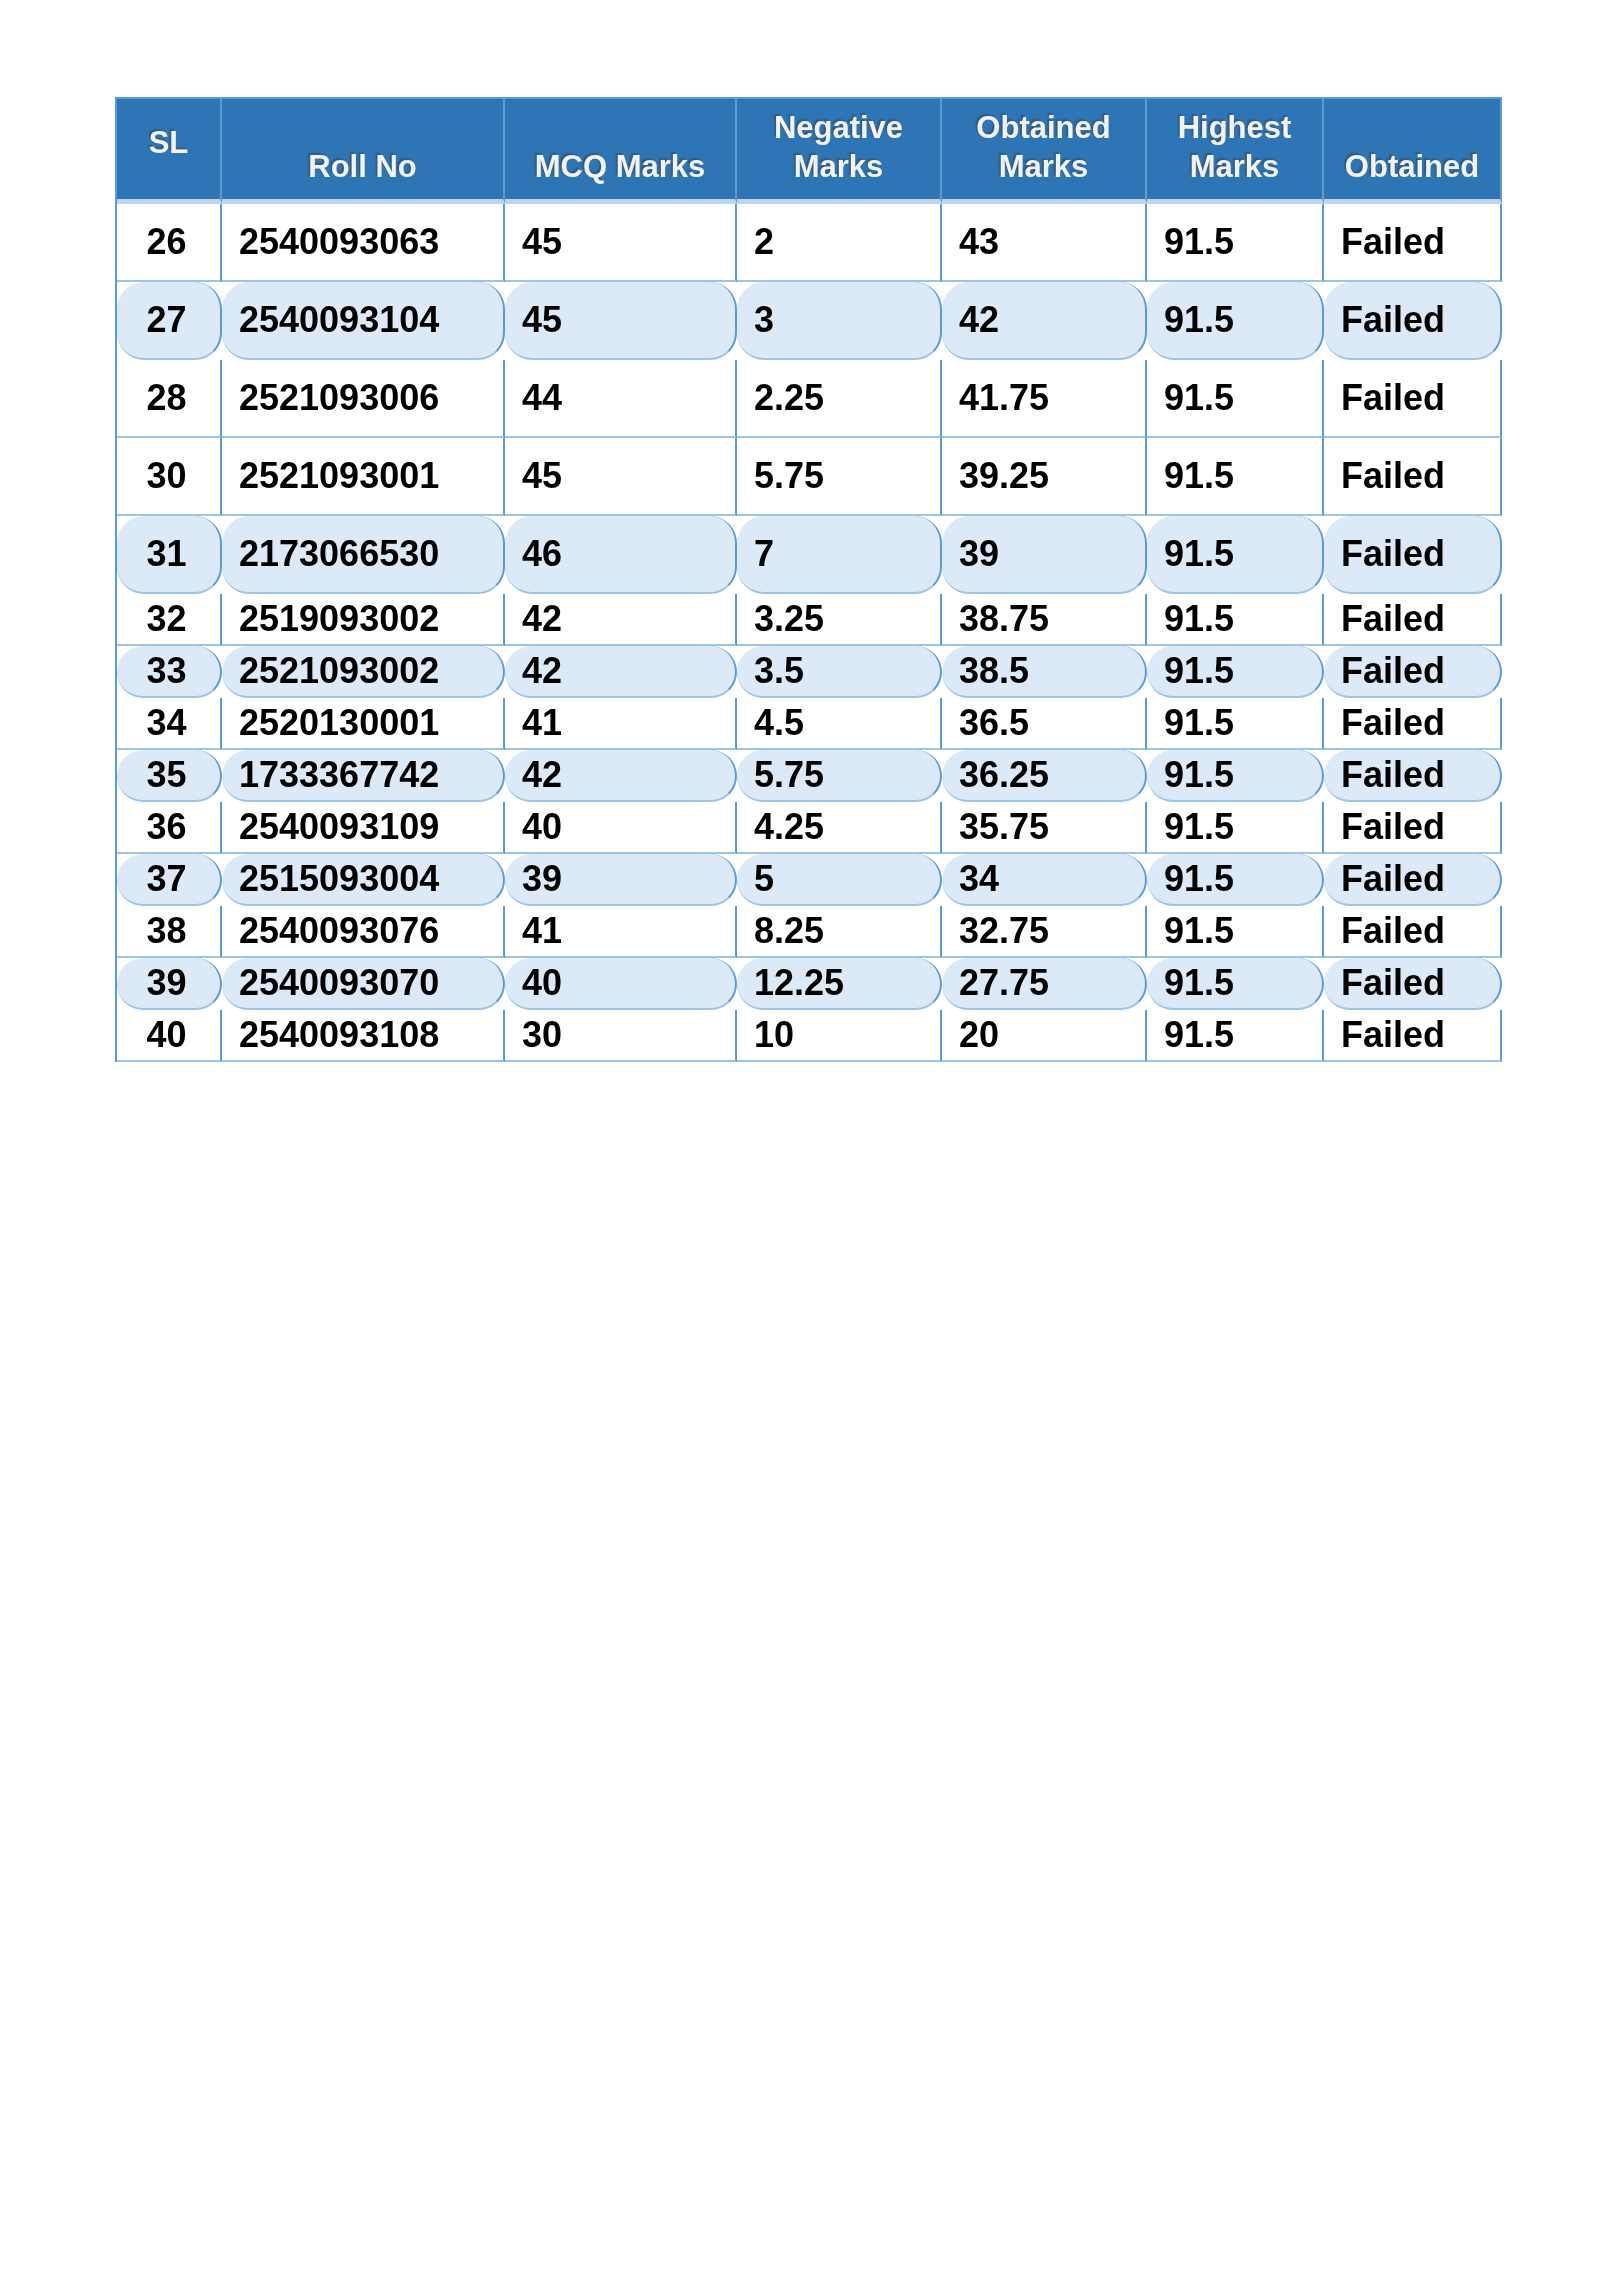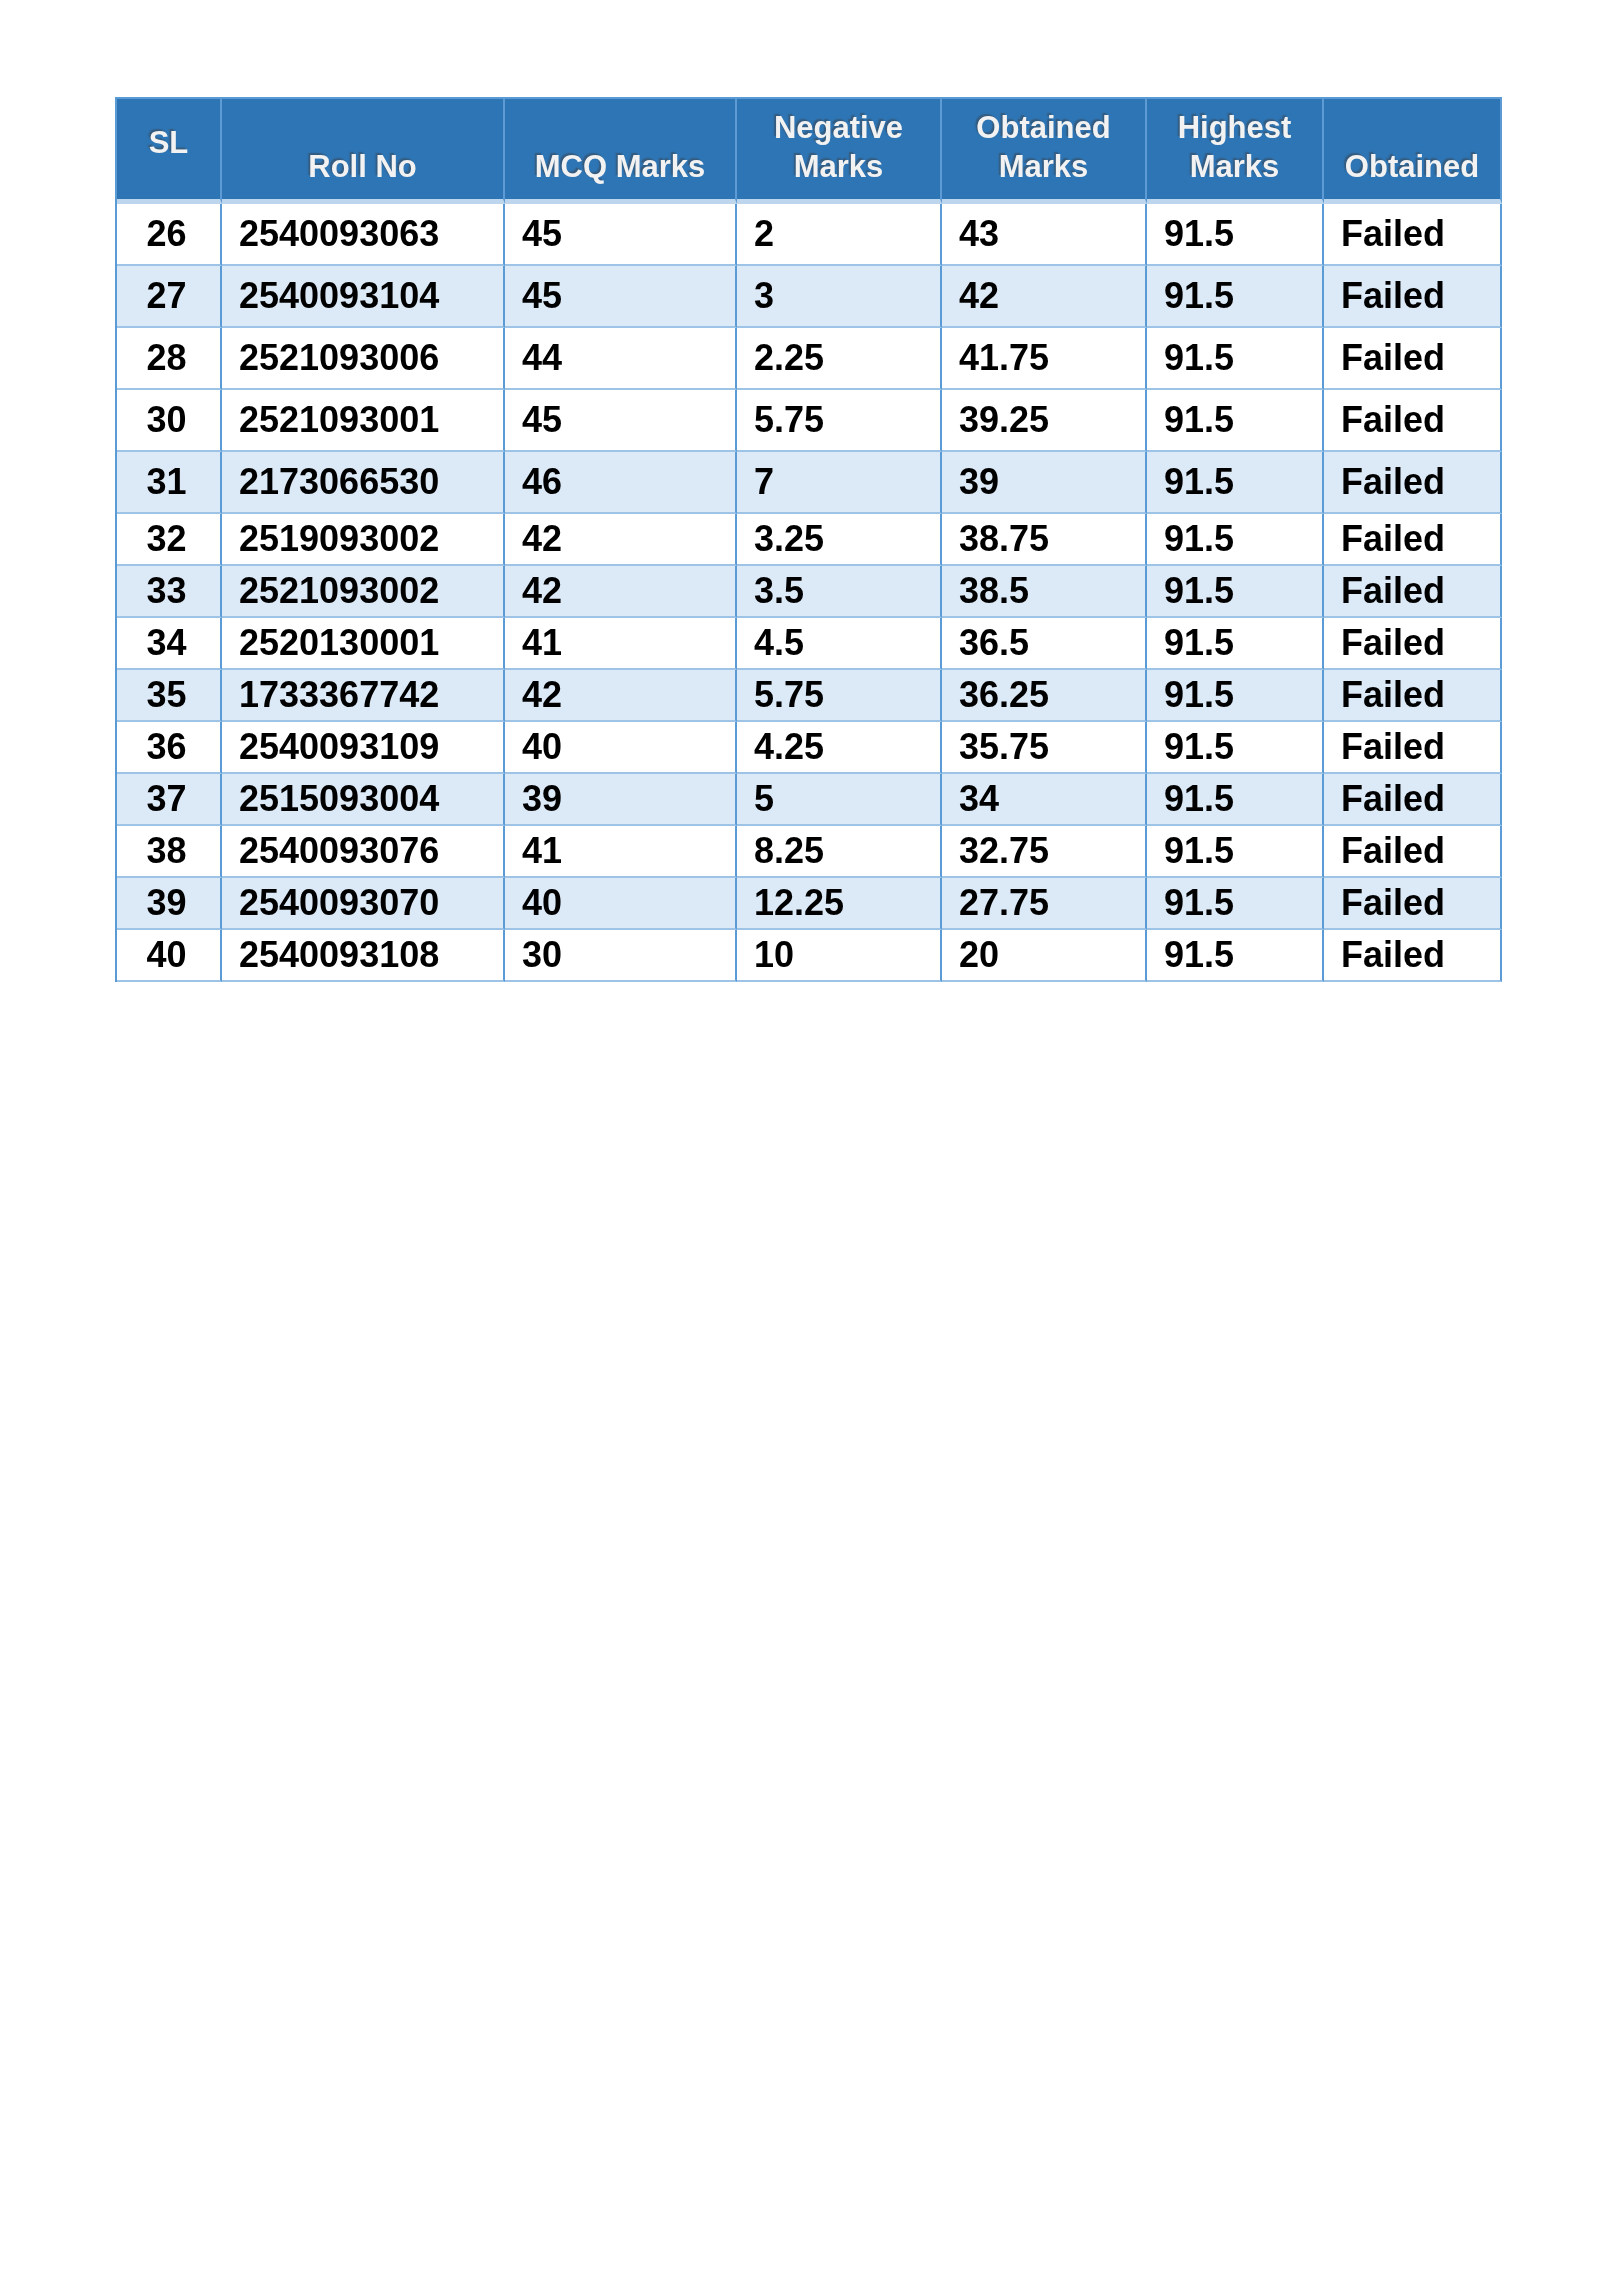--- a/index.html
+++ b/index.html
@@ -68,22 +68,23 @@
     padding: 0 3.9px 0 17px;
     border-right: 2px solid var(--border-v, #5B9BD5);
     border-bottom: 2.6px solid var(--border-h, #9DC3E6);
   }
   td.col-sl {
     text-align: center;
     padding-left: 0;
   }
   tr.shaded td {
     background: var(--row-shaded, #DCE9F7);
-  }
-  tr.tall td  { height: 62px; }
+    border-radius: 27px;
+  }
+  tr.tall td  { height: 78px; }
   tr.short td { height: 52px; }
 </style>
 </head>
 <body>
 
 <div class="sheet">
   <table class="results">
     <colgroup>
         <col class="col-sl">
         <col class="col-roll">

